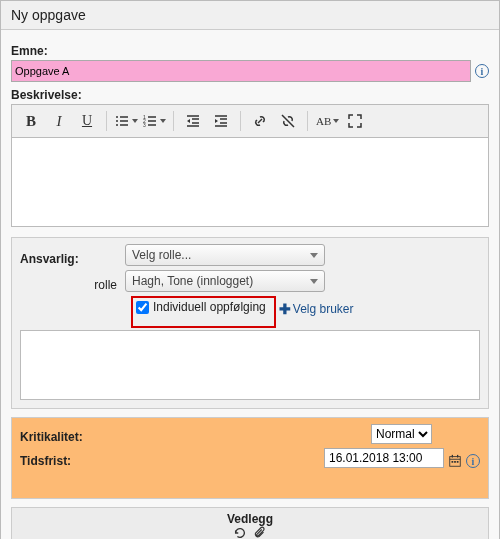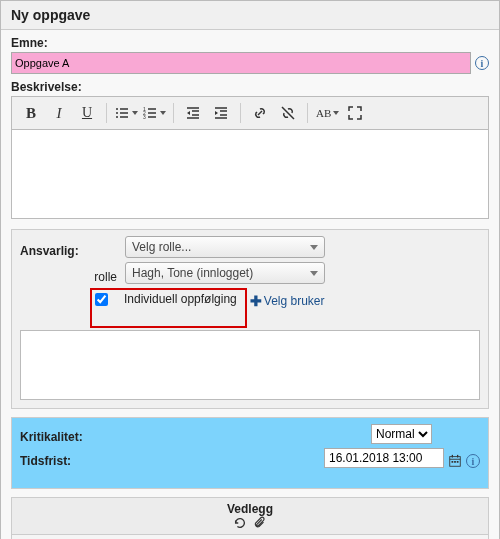--- a/index.html
+++ b/index.html
@@ -13,30 +13,30 @@
   .outer {
     width: 500px;
     background: #fff;
     border: 1px solid #bbb;
   }
   .header-bar {
     background: #f0f0f0;
     border-bottom: 1px solid #ccc;
     padding: 6px 10px;
     font-size: 14px;
-    font-weight: bold;
+    font-weight: normal;
   }
   .content {
     padding: 6px 10px 10px 10px;
     background: #f8f8f8;
   }
   .label {
     font-weight: bold;
     font-size: 12px;
-    margin: 0 0 2px 0;
+    margin: 8px 0 2px 0;
   }
   .subj-row {
     display: flex;
     align-items: center;
     gap: 4px;
   }
   .subj-input {
     flex: 1;
     border: 1px solid #aaa;
     background: #f9a8d4;
@@ -125,24 +125,24 @@
   .fake-select .dd {
     width: 0; height: 0;
     border-left: 4px solid transparent;
     border-right: 4px solid transparent;
     border-top: 5px solid #777;
   }
   .red-box {
     border: 2px solid #d40000;
     display: inline-flex;
     align-items: center;
-    padding: 2px 8px 20px 3px;
+    padding: 2px 8px 12px 3px;
     background: #f0f0f0;
-    gap: 16px;
-    margin-left: 70px;
+    gap: 4px;
+    margin-left: 111px;
   }
   .red-box input[type=checkbox] { margin: 0; }
   .pick-user {
     color: #1a4f8b;
     font-size: 12px;
     cursor: pointer;
     display: inline-flex;
     align-items: center;
     gap: 2px;
     margin-top: 4px;
@@ -152,23 +152,23 @@
     font-weight: bold;
     font-size: 14px;
   }
   .user-area {
     border: 1px solid #bbb;
     background: #fff;
     height: 70px;
     margin-top: 2px;
   }
   .section2 {
-    background: #7dd3fc;
+    background: #fdba74;
     border: 1px solid #ccc;
-    padding: 6px 8px 8px 8px;
+    padding: 6px 8px 18px 8px;
     margin-top: 8px;
   }
   .krit-select {
     height: 20px;
     font-size: 12px;
     border: 1px solid #aaa;
     background: #fff;
   }
   .date-input {
     height: 20px;

